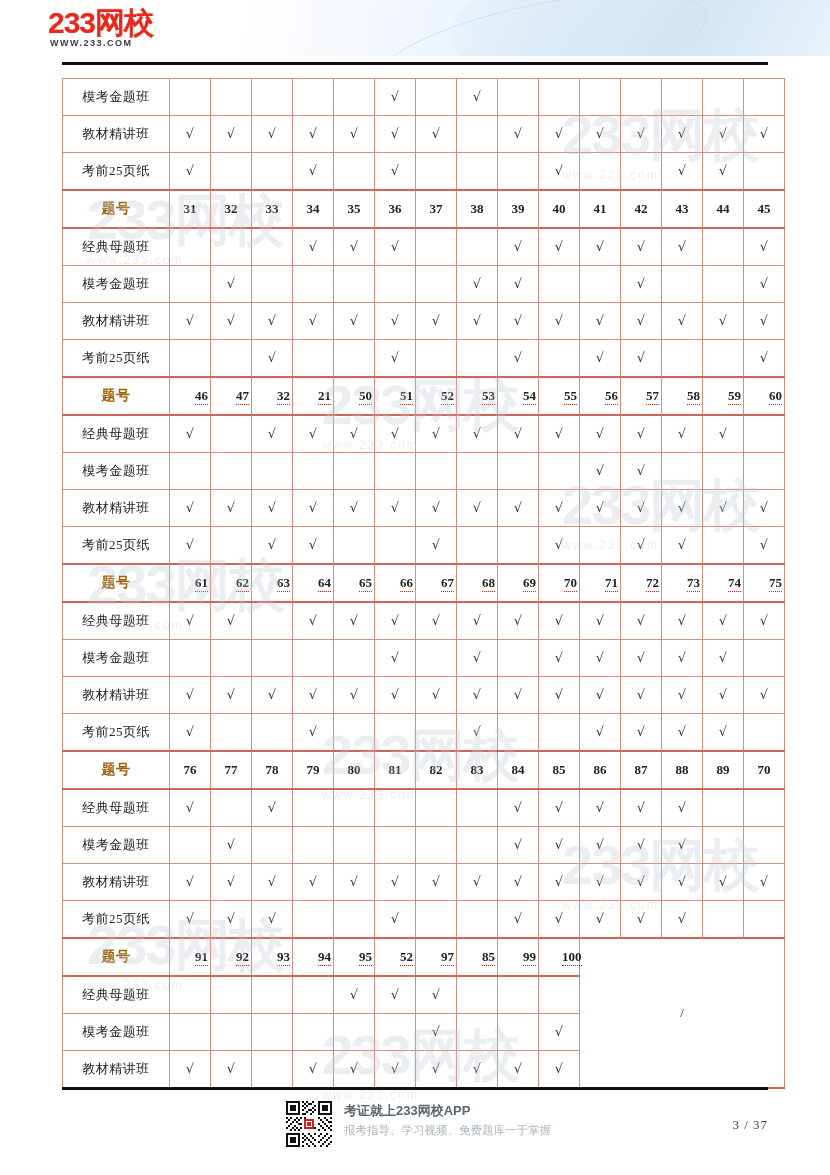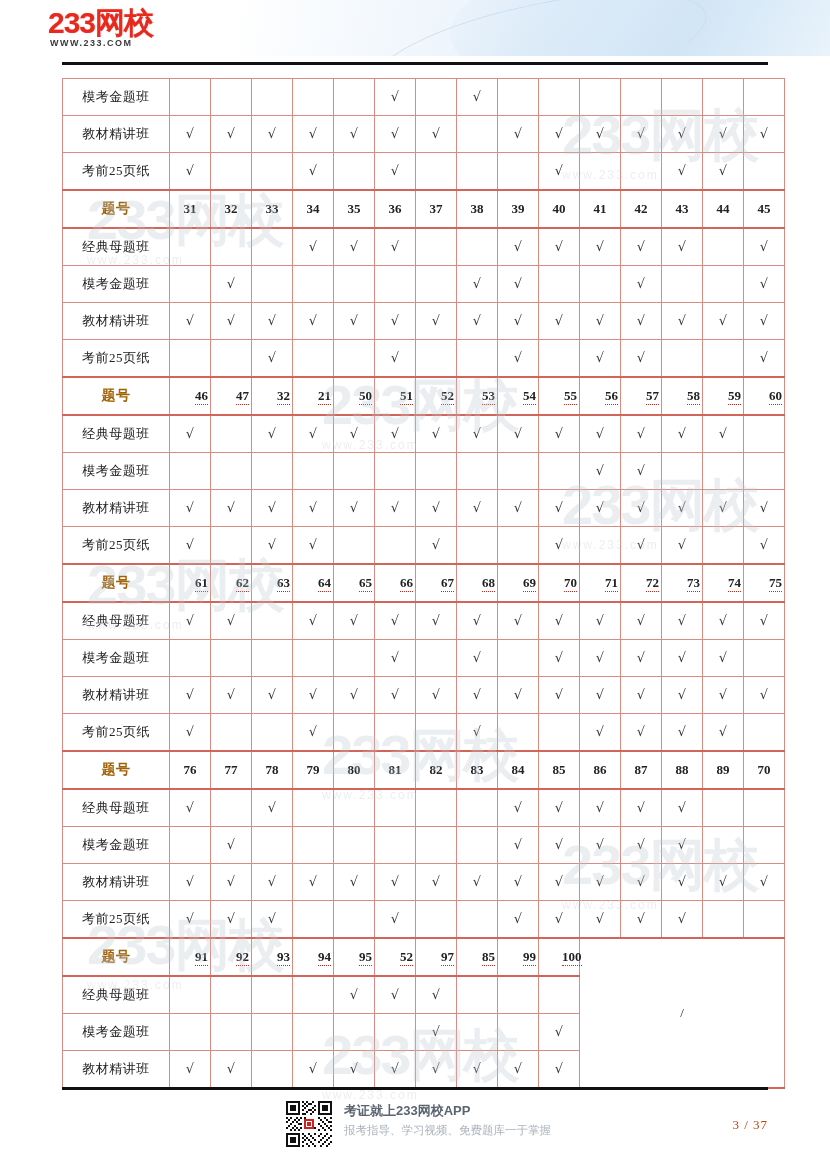--- a/index.html
+++ b/index.html
@@ -181,21 +181,21 @@
     line-height:20px;
   }
   .foot-txt-sub{
     font-family:"Liberation Sans","DejaVu Sans",sans-serif;
     font-size:11.5px;
     color:#aab3bc;
     line-height:18px;
   }
   .pageno{
     position:absolute;right:62px;top:30px;
-    font-size:13px;color:#c2410c;
+    font-size:13px;color:#404040;
     font-family:"Liberation Serif","DejaVu Serif",serif;
     letter-spacing:1px;
     margin-left:19px;
   }
 </style>
 </head>
 <body>
 
 <div class="page-header">
   <div class="hdr-swoosh"></div>

